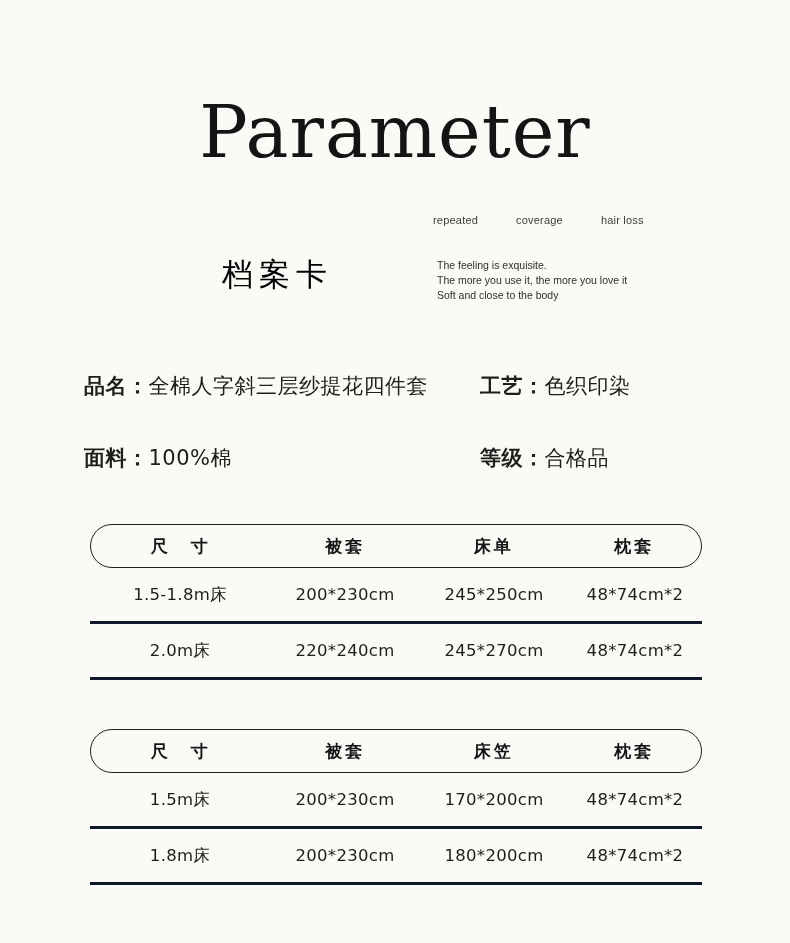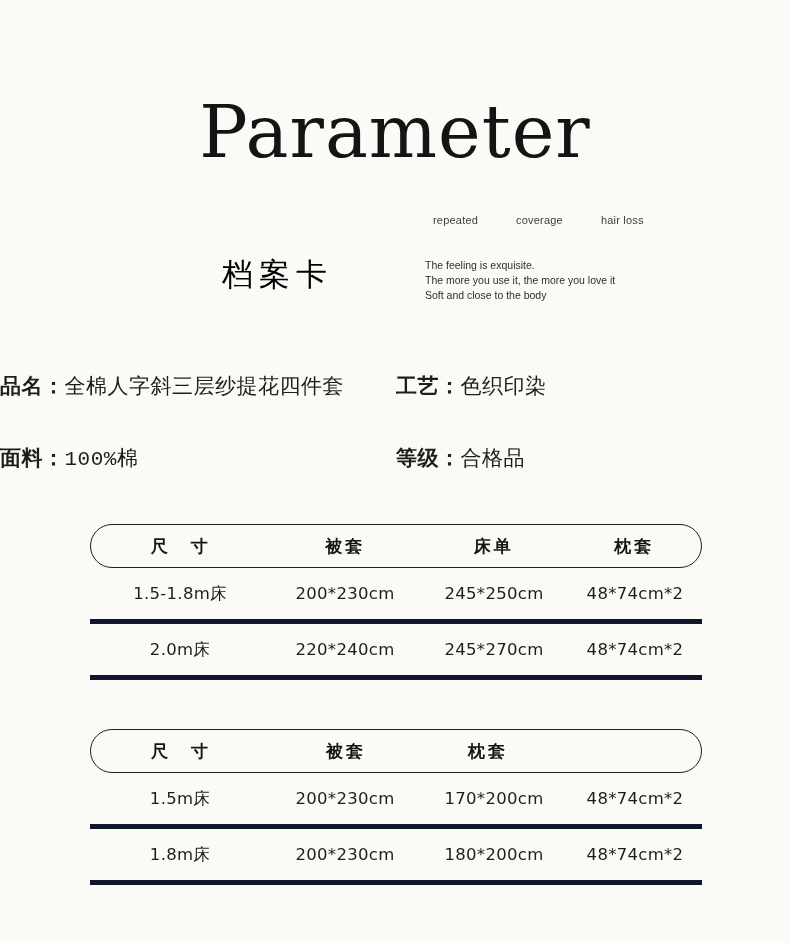--- a/index.html
+++ b/index.html
@@ -57,21 +57,21 @@
     font-size: 31px;
     letter-spacing: 6px;
     font-weight: 400;
     color: #000000;
     font-family: "DejaVu Sans", sans-serif;
   }
 
   .subtitle-block {
     position: absolute;
     top: 258px;
-    left: 425px;
+    left: 437px;
     font-size: 10.5px;
     line-height: 15px;
     color: #2e2e2e;
   }
 
   
   .specs {
     position: absolute;
     top: 372px;
     left: 0;
@@ -83,21 +83,21 @@
     height: 72px;
   }
   .spec-cell {
     font-size: 21px;
     letter-spacing: 0.5px;
     white-space: nowrap;
     font-family: "DejaVu Sans", sans-serif;
   }
   .spec-cell .lbl { font-weight: 700; }
   .spec-cell .val { font-weight: 400; }
-  .spec-left  { width: 380px; font-family: Liberation Mono, monospace; }
+  .spec-left  { margin-left: 84px; width: 380px; }
   .spec-right { margin-left: 16px; }
 
   
   .table-block {
     position: absolute;
     left: 90px;
     width: 612px;
   }
   .table-1 { top: 524px; }
   .table-2 { top: 729px; }
@@ -115,21 +115,21 @@
     font-weight: 700;
     text-align: center;
     letter-spacing: 3px;
     color: #141414;
     font-family: "DejaVu Sans", sans-serif;
   }
   .trow {
     height: 56px;
     display: flex;
     align-items: center;
-    border-bottom: 5px solid #0f172a;
+    border-bottom: 3px solid #0f172a;
     box-sizing: border-box;
   }
   .trow .cell {
     font-size: 16.5px;
     text-align: center;
     color: #1d1d1b;
     letter-spacing: 0.3px;
     font-family: "DejaVu Sans", sans-serif;
   }
   .c0 { width: 180px; }
@@ -195,20 +195,21 @@
       <div class="cell c1">220*240cm</div>
       <div class="cell c2">245*270cm</div>
       <div class="cell c3">48*74cm*2</div>
     </div>
   </div>
 
   <div class="table-block table-2">
     <div class="thead">
       <div class="cell c0">尺　寸</div>
       <div class="cell c1">被套</div>
+      <div class="cell c2">床笠</div>
       <div class="cell c3">枕套</div>
     </div>
     <div class="trow">
       <div class="cell c0">1.5m床</div>
       <div class="cell c1">200*230cm</div>
       <div class="cell c2">170*200cm</div>
       <div class="cell c3">48*74cm*2</div>
     </div>
     <div class="trow">
       <div class="cell c0">1.8m床</div>

